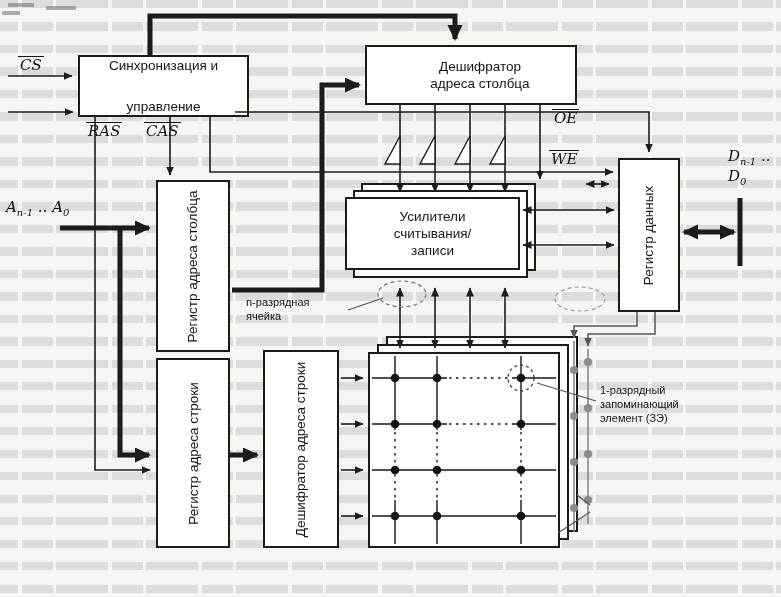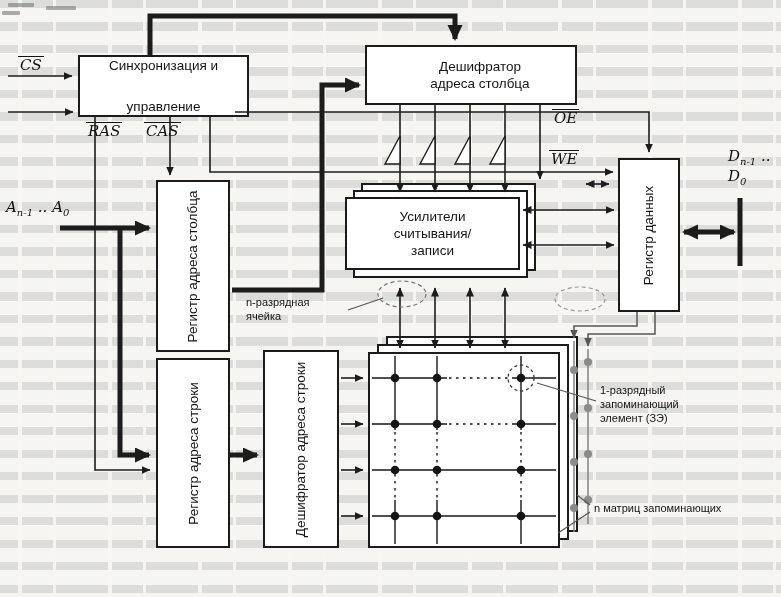--- a/index.html
+++ b/index.html
@@ -241,16 +241,15 @@
     <div>ячейка</div>
   </div>
 
   <div class="ann" style="left:600px;top:384px;">
     <div>1-разрядный</div>
     <div>запоминающий</div>
     <div>элемент (ЗЭ)</div>
   </div>
 
   <div class="ann" style="left:594px;top:502px;">
-    <div>n матриц запоминающих</div>
   </div>
 
 </div>
 
 </body></html>

